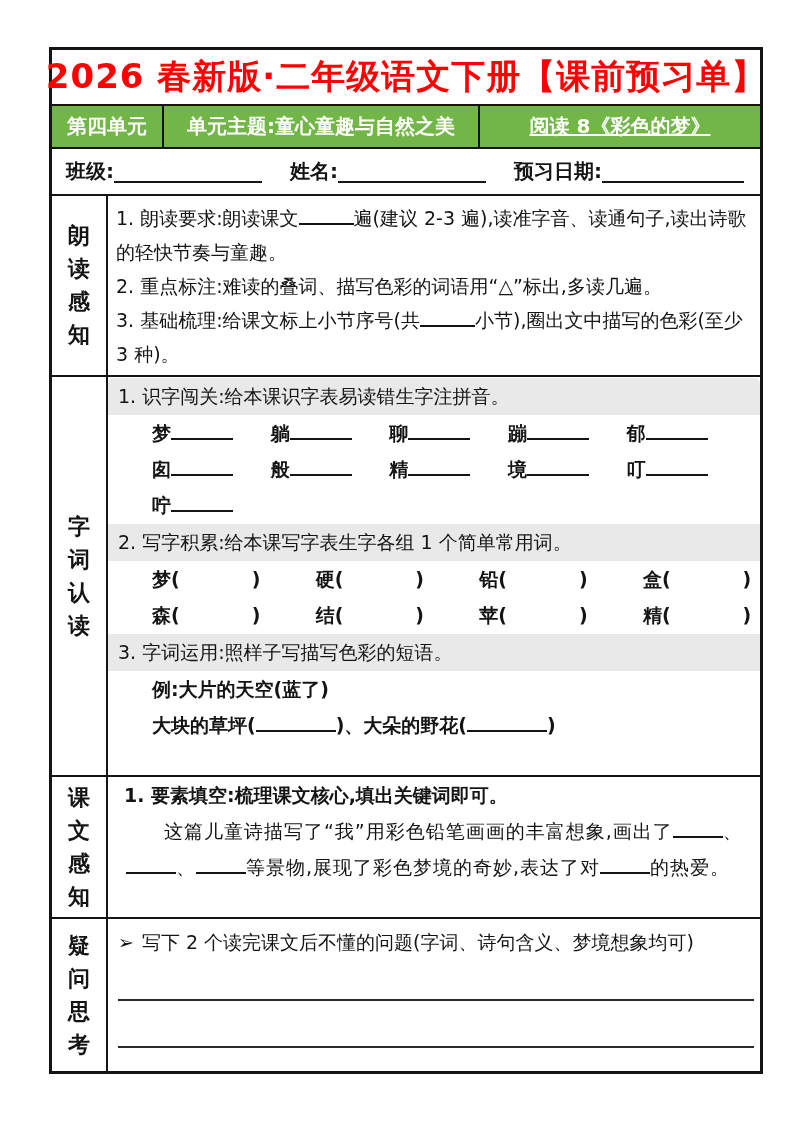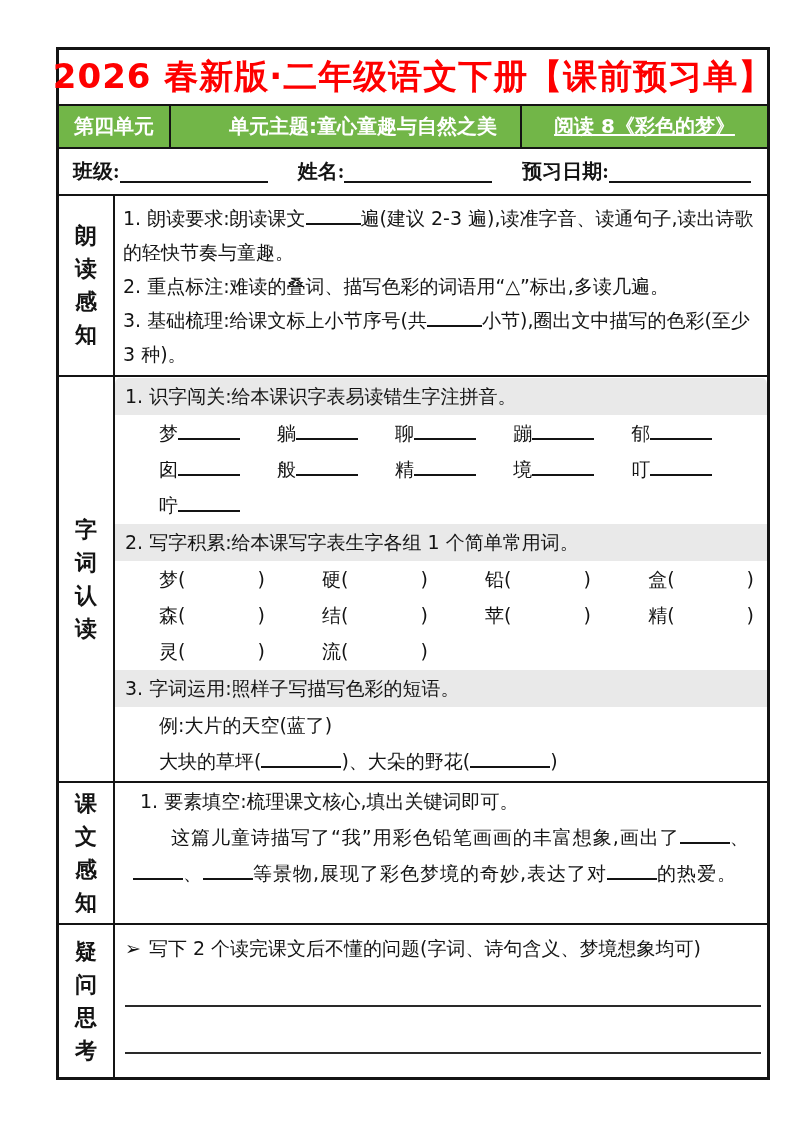--- a/index.html
+++ b/index.html
@@ -1,64 +1,64 @@
 <!DOCTYPE html>
 <html style="--title-red: #fe0000; --bar-green: #72b648; --header-gray: #e9e9e9; --border: #141414;"><head>
 <meta charset="utf-8">
 <style>
   html,body{margin:0;padding:0;}
   body{
     width:793px;height:1122px;background:#ffffff;position:relative;
     font-family:"DejaVu Sans","Liberation Sans",sans-serif;color:#141414;
   }
   .sheet{
-    position:absolute;left:56px;top:47px;width:708px;
+    position:absolute;left:49px;top:47px;width:708px;
     border:3px solid var(--border,#141414);background:#fff;
   }
   
   .title-row{
     height:54px;display:flex;align-items:center;justify-content:center;
     font-size:34px;font-weight:bold;color:var(--title-red,#fe0000);
     letter-spacing:1px;border-bottom:2px solid var(--border,#141414);
     white-space:nowrap;
   }
   
   .unit-bar{
     display:flex;height:41px;border-bottom:2px solid var(--border,#141414);
     background:var(--bar-green,#72b648);color:#fff;font-weight:bold;font-size:20px;
   }
   .unit-cell{display:flex;align-items:center;justify-content:center;white-space:nowrap;}
   .cell-unit{width:110px;border-right:2px solid var(--border,#141414);}
-  .cell-theme{width:314px;border-right:2px solid var(--border,#141414);padding-left:35px;}
+  .cell-theme{width:314px;border-right:2px solid var(--border,#141414);}
   .cell-lesson{flex:1;text-decoration:underline;}
   
   .info-row{
     height:45px;display:flex;align-items:center;justify-content:space-between;
-    padding:0 16px 0 14px;font-size:20px;font-weight:bold;font-family:Liberation Serif, serif;
+    padding:0 16px 0 14px;font-size:20px;font-weight:bold;
   }
   .info-group{display:flex;align-items:flex-end;}
   .write-line{display:inline-block;height:4px;border-bottom:2px solid var(--border,#141414);margin-bottom:2px;}
   .w148{width:148px;} .w142{width:142px;}
   
   .section{display:flex;border-top:2px solid var(--border,#141414);}
   .sec-label{
     width:54px;min-width:54px;border-right:2px solid var(--border,#141414);
     display:flex;flex-direction:column;align-items:center;justify-content:center;
     gap:11px;font-size:22px;font-weight:bold;line-height:1;
   }
   .sec-content{flex:1;font-size:19px;overflow:hidden;border-radius:7px;}
   .blank{display:inline-block;height:4px;border-bottom:2px solid var(--border,#141414);}
   .b55{width:55px;} .b62{width:62px;} .b50{width:50px;} .b80{width:80px;}
   .gap{display:inline-block;width:72px;height:4px;}
   
   .reading-content{padding:5px 10px 4px 8px;min-height:164px;}
   .reading-content p{margin:0;line-height:34px;}
   
   .sub-header{background:var(--header-gray,#e9e9e9);line-height:37px;padding-left:10px;margin-top:1px;}
-  .char-row{padding-left:44px;line-height:36px;white-space:nowrap;}
+  .char-row{padding-left:44px;line-height:36px;white-space:nowrap;font-weight:bold;}
   .py-item{display:inline-block;width:112px;}
   .wd-item{display:inline-block;width:157px;}
   .words-content{padding-bottom:2px;min-height:396px;}
   
   .comp-content{min-height:140px;}
   .comp-body{margin:0;padding:0 12px 0 18px;text-indent:2em;line-height:36px;letter-spacing:1px;}
   
   .q-content{min-height:148px;padding-top:4px;}
   .q-prompt{display:flex;gap:8px;padding:2px 10px 0 10px;line-height:35px;margin:0;}
   .q-bullet{flex:0 0 auto;}
@@ -140,40 +140,36 @@
         <span class="wd-item"><span>硬</span><span>(</span><span class="gap"></span><span>)</span></span>
         <span class="wd-item"><span>铅</span><span>(</span><span class="gap"></span><span>)</span></span>
         <span class="wd-item"><span>盒</span><span>(</span><span class="gap"></span><span>)</span></span>
       </div>
       <div class="char-row">
         <span class="wd-item"><span>森</span><span>(</span><span class="gap"></span><span>)</span></span>
         <span class="wd-item"><span>结</span><span>(</span><span class="gap"></span><span>)</span></span>
         <span class="wd-item"><span>苹</span><span>(</span><span class="gap"></span><span>)</span></span>
         <span class="wd-item"><span>精</span><span>(</span><span class="gap"></span><span>)</span></span>
       </div>
-      <div class="char-row">
-        <span class="wd-item"><span>灵</span><span>(</span><span class="gap"></span><span>)</span></span>
-        <span class="wd-item"><span>流</span><span>(</span><span class="gap"></span><span>)</span></span>
-      </div>
 
       <div class="sub-header">3. 字词运用:照样子写描写色彩的短语。</div>
       <div class="char-row">例:大片的天空(蓝了)</div>
       <div class="char-row"><span>大块的草坪(</span><span class="blank b80"></span><span>)、大朵的野花(</span><span class="blank b80"></span><span>)</span></div>
     </div>
   </div>
 
   <div class="section">
     <div class="sec-label">
       <div>课</div>
       <div>文</div>
       <div>感</div>
       <div>知</div>
     </div>
     <div class="sec-content comp-content">
-      <div class="char-row" style="padding-left:25px;">1. 要素填空:梳理课文核心,填出关键词即可。</div>
+      <div class="char-row" style="padding-left:16px;">1. 要素填空:梳理课文核心,填出关键词即可。</div>
       <p class="comp-body"><span>这篇儿童诗描写了“我”用彩色铅笔画画的丰富想象,画出了</span><span class="blank b50"></span><span>、</span><span class="blank b50"></span><span>、</span><span class="blank b50"></span><span>等景物,展现了彩色梦境的奇妙,表达了对</span><span class="blank b50"></span><span>的热爱。</span></p>
     </div>
   </div>
 
   <div class="section">
     <div class="sec-label">
       <div>疑</div>
       <div>问</div>
       <div>思</div>
       <div>考</div>

